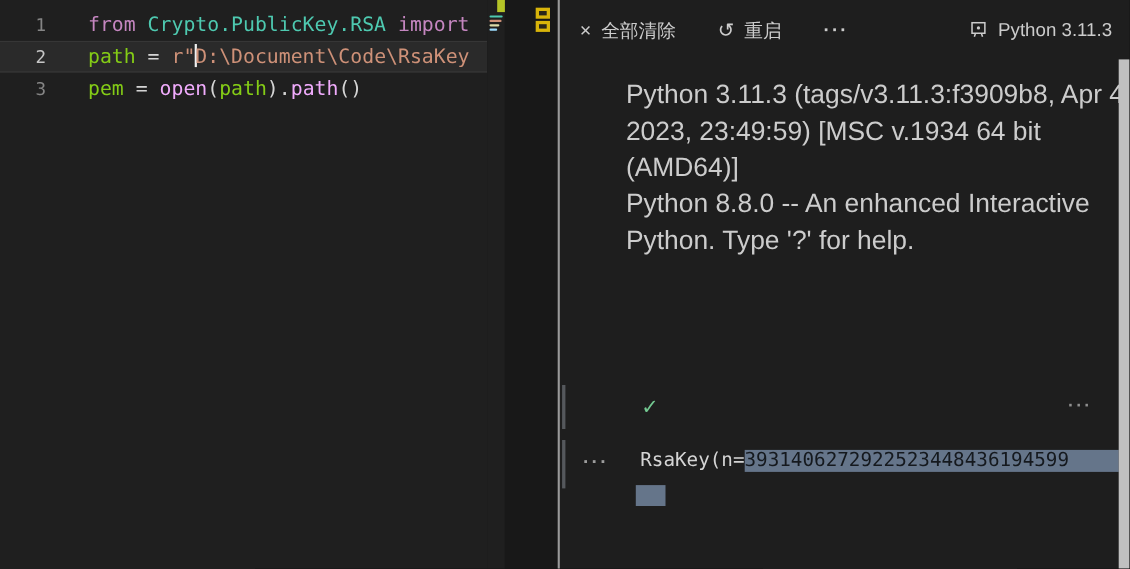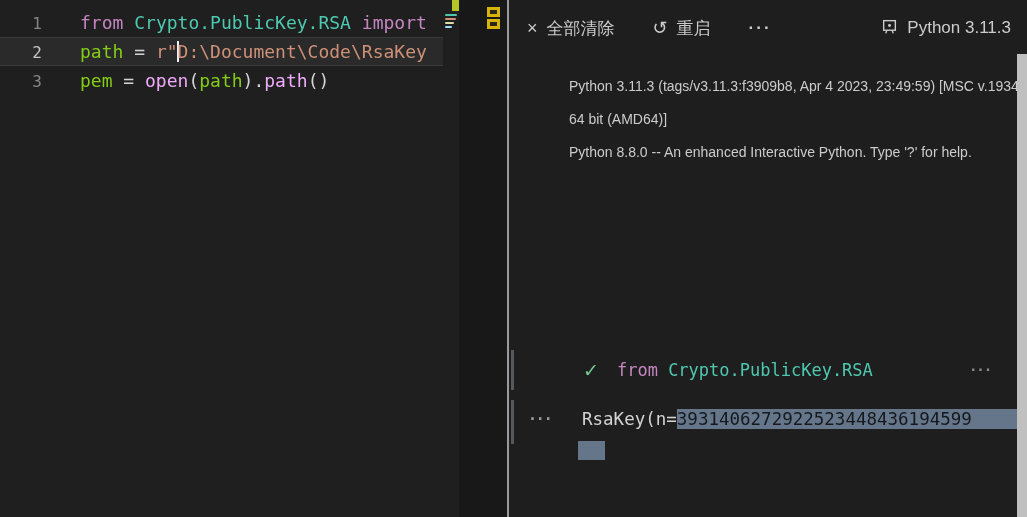--- a/index.html
+++ b/index.html
@@ -37,21 +37,21 @@
   
   .sash { position:absolute; left:507px; top:0; width:2px; height:517px; background:#9a9a9a; }
   
   .panel { position:absolute; left:509px; top:0; width:518px; height:517px; background:#1e1e1e; overflow:hidden; }
   .panel-toolbar { position:absolute; top:10px; left:0; right:16px; height:36px;
                    display:flex; align-items:center; gap:38px; padding-left:18px; font-size:17px; }
   .tb-btn { display:flex; align-items:center; gap:9px; cursor:pointer; color:#cccccc; }
   .tb-icon { font-size:18px; line-height:1; }
   .tb-more { letter-spacing:2px; font-weight:bold; }
   .tb-right { margin-left:auto; display:flex; align-items:center; gap:9px; }
-  .banner { position:absolute; top:70px; left:60px; width:455px; font-size:14px; line-height:33px; color:#cccccc; }
+  .banner { position:absolute; top:70px; left:60px; width:455px; font-size:24px; line-height:33px; color:#cccccc; }
   .banner p { margin:0; }
   .cell-bar { position:absolute; left:2px; width:3px; background:#55585c; }
   .cell-bar.seg1 { top:350px; height:40px; }
   .cell-bar.seg2 { top:400px; height:44px; }
   .cell-row { position:absolute; top:350px; left:0; right:10px; height:40px; display:flex; align-items:center; }
   .check { margin-left:74px; color:#73c991; font-size:19px; }
   .cell-code { margin-left:18px; font-family:"DejaVu Sans Mono", monospace; font-size:17px; white-space:pre; }
   .cell-more { margin-left:auto; margin-right:24px; color:#8f8f8f; letter-spacing:2px; font-weight:bold; }
   .result-row { position:absolute; top:404px; left:0; right:10px; height:30px; display:flex; align-items:center;
                 overflow:hidden; white-space:pre; font-family:"DejaVu Sans Mono", monospace; font-size:17.5px; color:#d4d4d4; }
@@ -119,21 +119,20 @@
     <div class="banner" id="banner">
         <p>Python 3.11.3 (tags/v3.11.3:f3909b8, Apr 4 2023, 23:49:59) [MSC v.1934 64 bit (AMD64)]</p>
         <p>Python 8.8.0 -- An enhanced Interactive Python. Type '?' for help.</p>
       </div>
 
     <div class="cell-bar seg1"></div>
     <div class="cell-bar seg2"></div>
 
     <div class="cell-row">
       <span class="check">✓</span>
-      <span class="cell-code" id="cell-code"><span class="tk-kw">from</span><span class="tk-pl"> </span><span class="tk-type">Crypto.PublicKey.RSA</span></span>
       <span class="cell-more">···</span>
     </div>
 
     <div class="result-row">
       <span class="result-more">···</span>
       <span class="result-prefix">RsaKey(n=</span><span class="sel">3931406272922523448436194599</span>
     </div>
     <div class="sel-cont"></div>
 
     <div class="v-scrollbar"></div>

